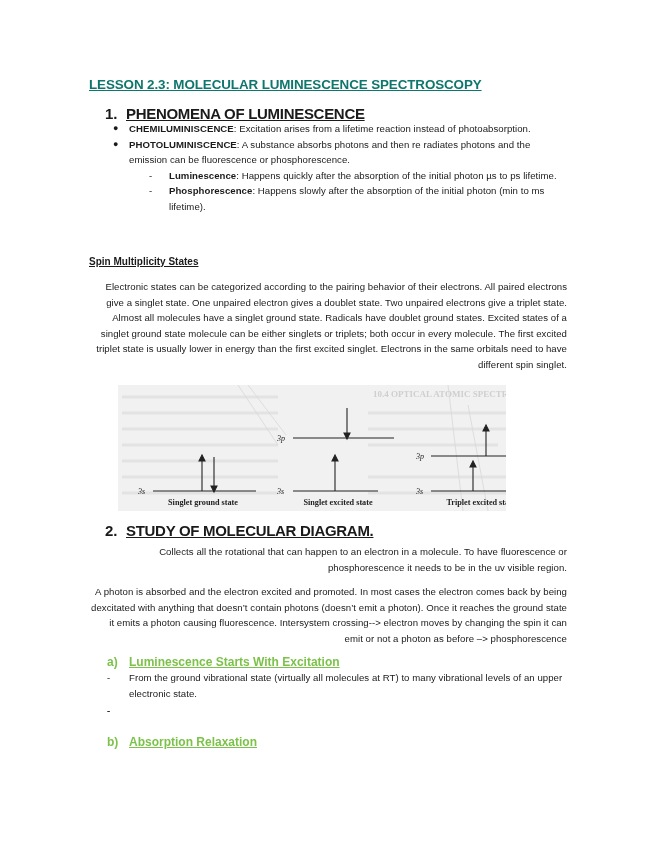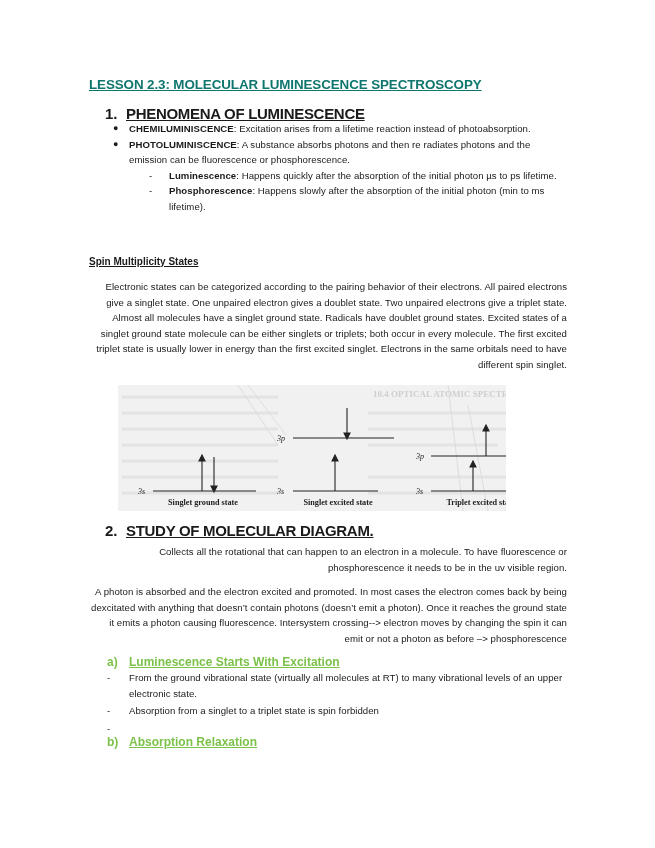--- a/index.html
+++ b/index.html
@@ -250,21 +250,20 @@
     <span class="letter">a)</span><span class="txt">Luminescence Starts With Excitation</span>
   </div>
 
   <div class="dash-list text">
     <div class="dash-item">
       <span class="dash">-</span>
       <span>From the ground vibrational state (virtually all molecules at RT) to many vibrational levels of an upper electronic state.</span>
     </div>
     <div class="dash-item">
       <span class="dash">-</span>
-      <span>Absorption from a singlet to a triplet state is spin forbidden</span>
     </div>
     <div class="dash-item">
       <span class="dash">-</span>
     </div>
   </div>
 
   <div class="green-head" style="top:735px;">
     <span class="letter">b)</span><span class="txt">Absorption Relaxation</span>
   </div>
 

